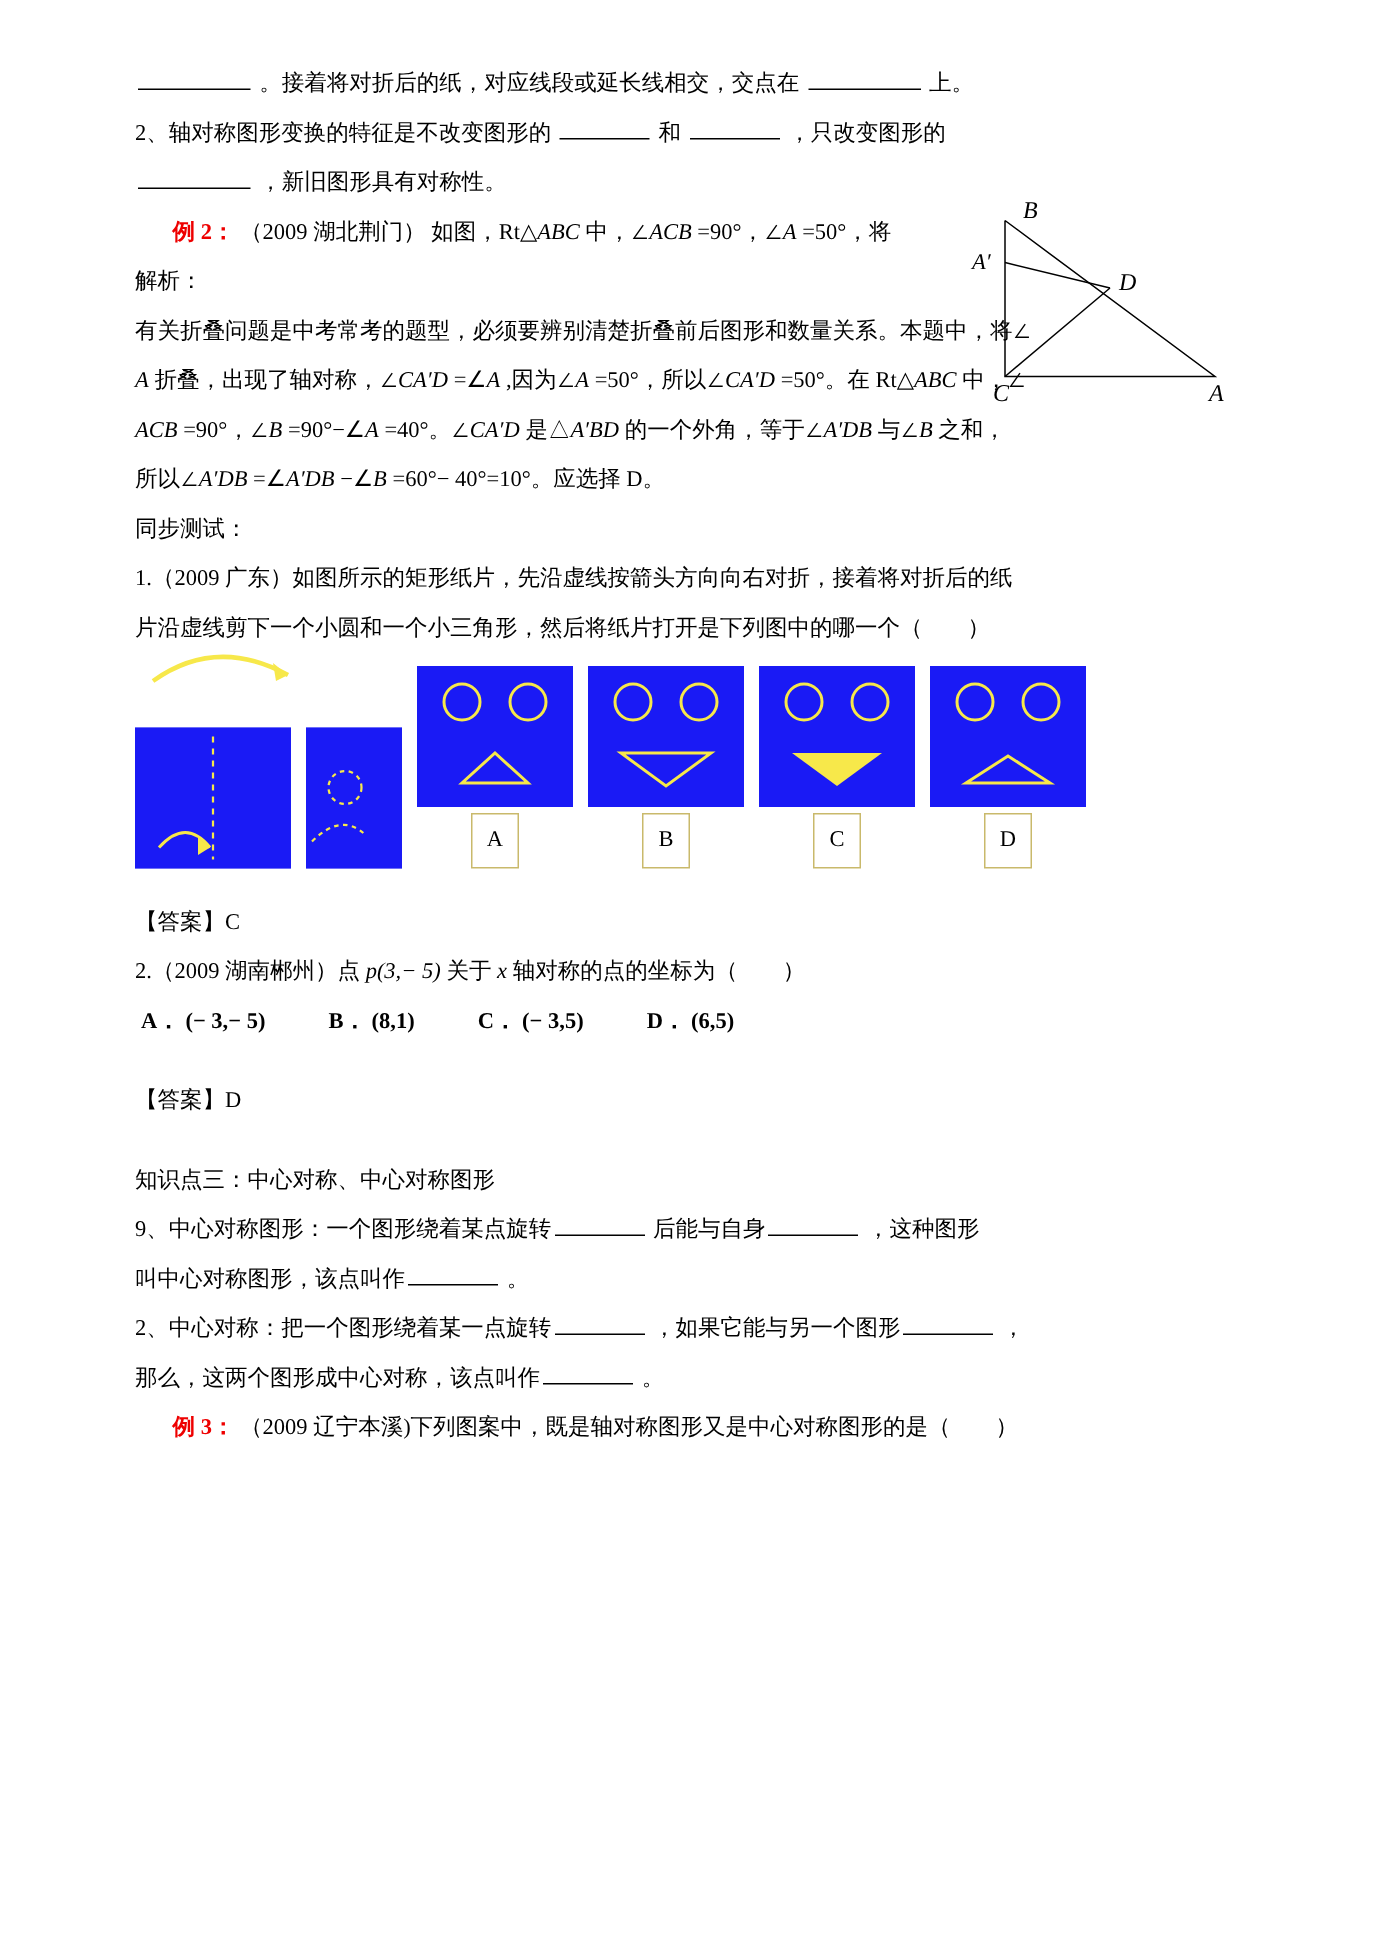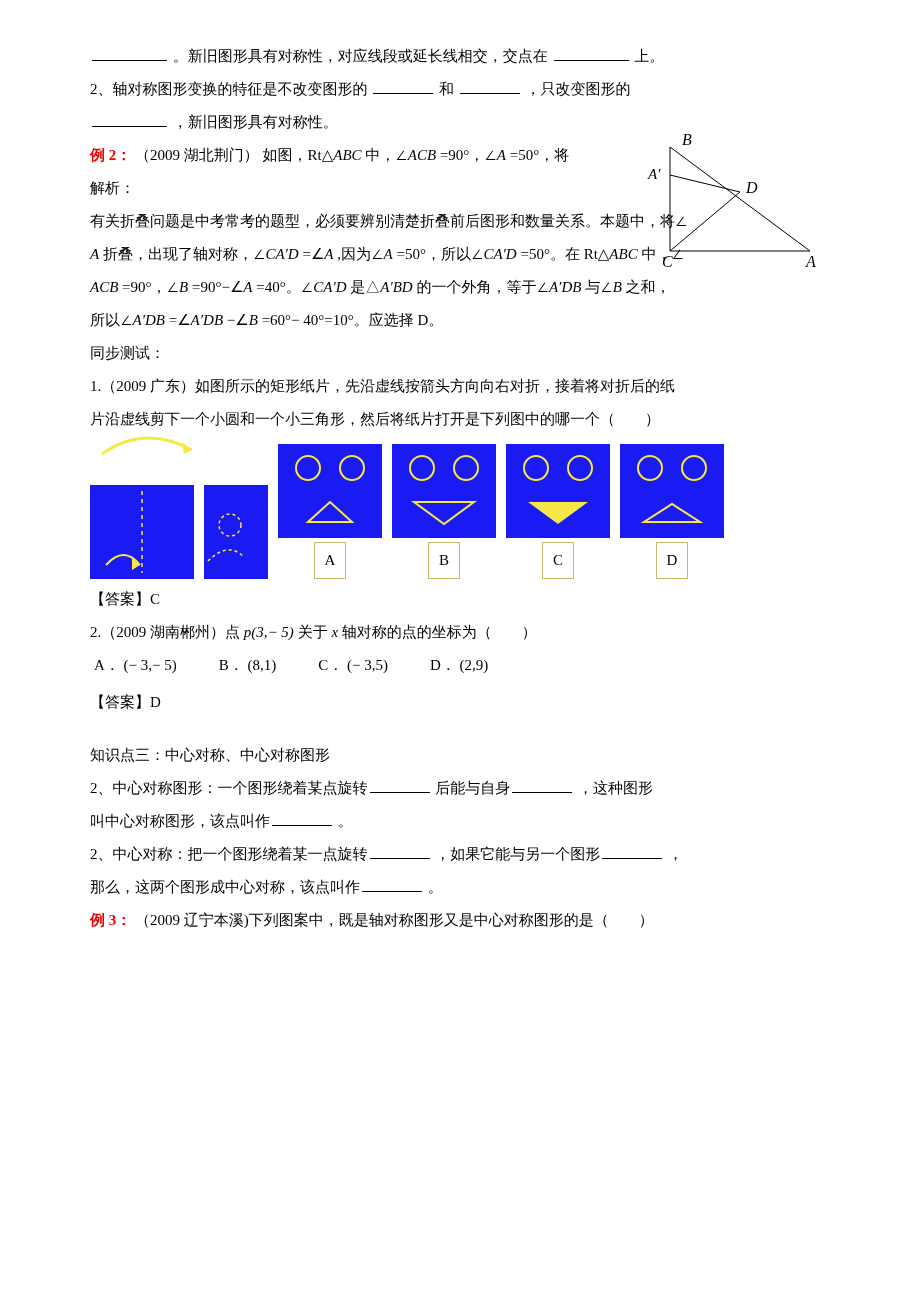--- a/index.html
+++ b/index.html
@@ -17,21 +17,21 @@
     display: inline-block;
     border-bottom: 1px solid #000;
     min-width: 75px;
     height: 1em;
     vertical-align: baseline;
     margin: 0 2px;
   }
   .blank-short { min-width: 60px; }
   .italic { font-style: italic; text-align: center; }
   .bold { font-weight: normal; }
-  .red { color: #e00; font-weight: bold; }
+  .red { color: #e00; font-weight: bold; margin-left: 25px; }
   .choices {
     padding-left: 18px;
   }
   .para { margin: 0; }
   .rel { position: relative; }
   .tri-figure {
     position: absolute;
     right: 0;
     top: -8px;
     width: 190px;
@@ -60,30 +60,31 @@
     display: flex;
     flex-direction: column;
     align-items: center;
     justify-content: center;
   }
   .math { font-family: "Times New Roman", serif; }
   .q2-choices {
     display: flex;
     gap: 42px;
     padding-left: 4px;
-  }
-  .answer-box { margin-top: 4px; }
+    font-weight: bold;
+  }
+  .answer-box { margin-top: 20px; }
   .section-gap { height: 20px; }
 </style>
 </head>
 <body>
 
 <p class="para">
   <span class="blank"></span>
-  <span> 。新旧图形具有对称性，对应线段或延长线相交，交点在</span>
+  <span> 。接着将对折后的纸，对应线段或延长线相交，交点在</span>
   <span class="blank"></span>
   <span>上。</span>
 </p>
 <p class="para">
   <span>2、轴对称图形变换的特征是不改变图形的</span>
   <span class="blank blank-short"></span>
   <span>和</span>
   <span class="blank blank-short"></span>
   <span> ，只改变图形的</span>
 </p>
@@ -220,29 +221,29 @@
   <span>2.（2009 湖南郴州）点 </span>
   <span class="math italic">p(3,− 5)</span>
   <span>关于 </span>
   <span class="math italic">x</span>
   <span> 轴对称的点的坐标为（　　）</span>
 </p>
 <div class="q2-choices">
   <span><span>A．</span>&nbsp;<span class="math">(− 3,− 5)</span></span>
   <span><span>B．</span>&nbsp;<span class="math">(8,1)</span></span>
   <span><span>C．</span>&nbsp;<span class="math">(− 3,5)</span></span>
-  <span><span>D．</span>&nbsp;<span class="math">(2,9)</span></span>
+  <span><span>D．</span>&nbsp;<span class="math">(6,5)</span></span>
 </div>
 <p class="para answer-box">【答案】D</p>
 
 <div class="section-gap"></div>
 
 <p class="para"><span class="bold">知识点三：中心对称、中心对称图形</span></p>
 <p class="para">
-  <span>2、中心对称图形：一个图形绕着某点旋转</span><span class="blank blank-short"></span>
+  <span>9、中心对称图形：一个图形绕着某点旋转</span><span class="blank blank-short"></span>
   <span> 后能与自身</span><span class="blank blank-short"></span>
   <span> ，这种图形</span>
 </p>
 <p class="para">
   <span>叫中心对称图形，该点叫作</span><span class="blank blank-short"></span>
   <span> 。</span>
 </p>
 <p class="para">
   <span>2、中心对称：把一个图形绕着某一点旋转</span><span class="blank blank-short"></span>
   <span> ，如果它能与另一个图形</span><span class="blank blank-short"></span>

